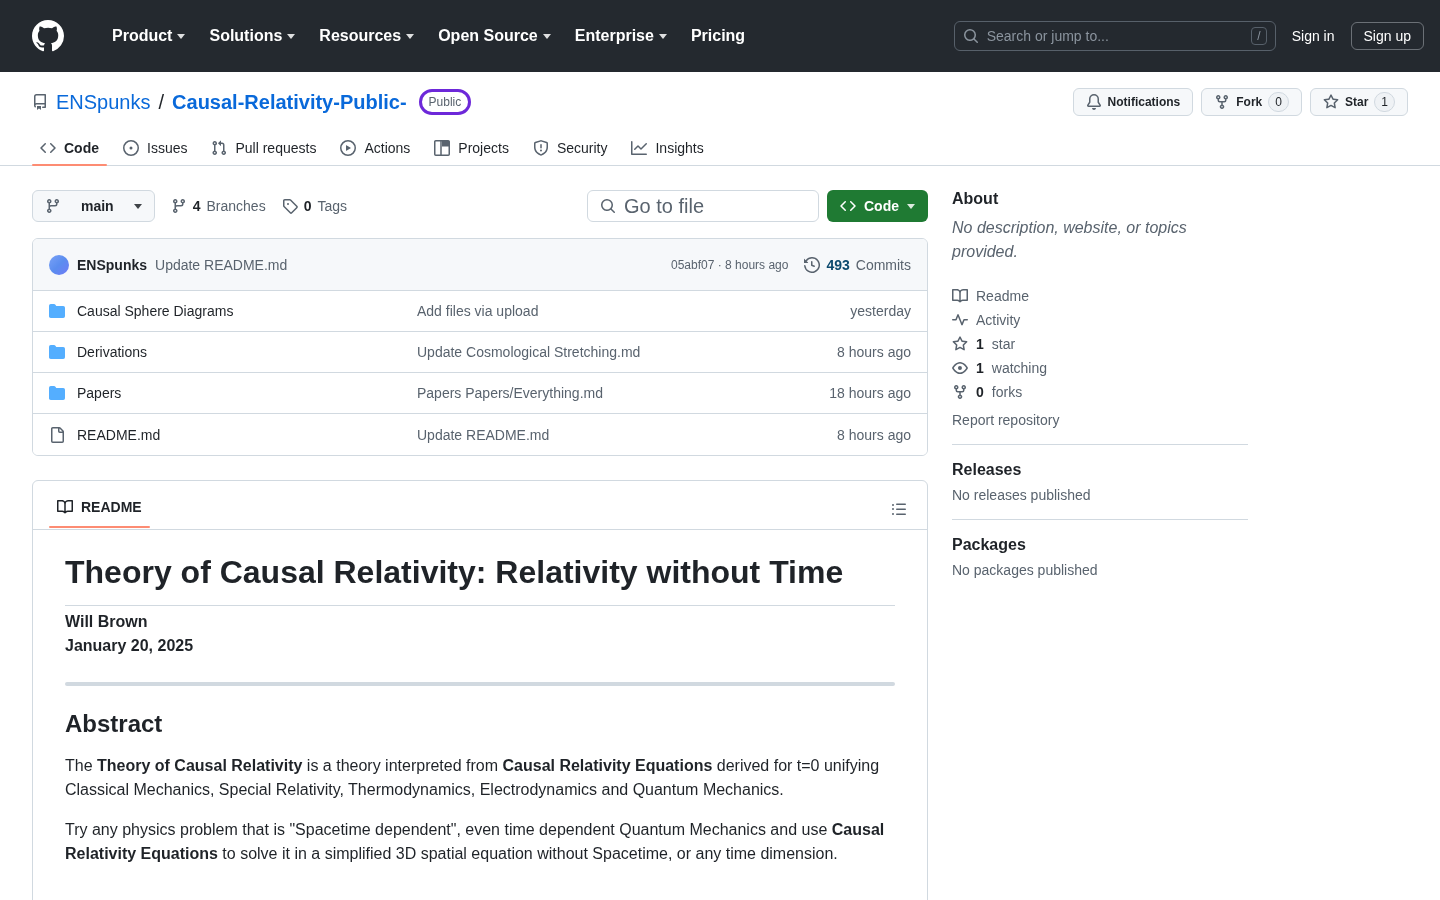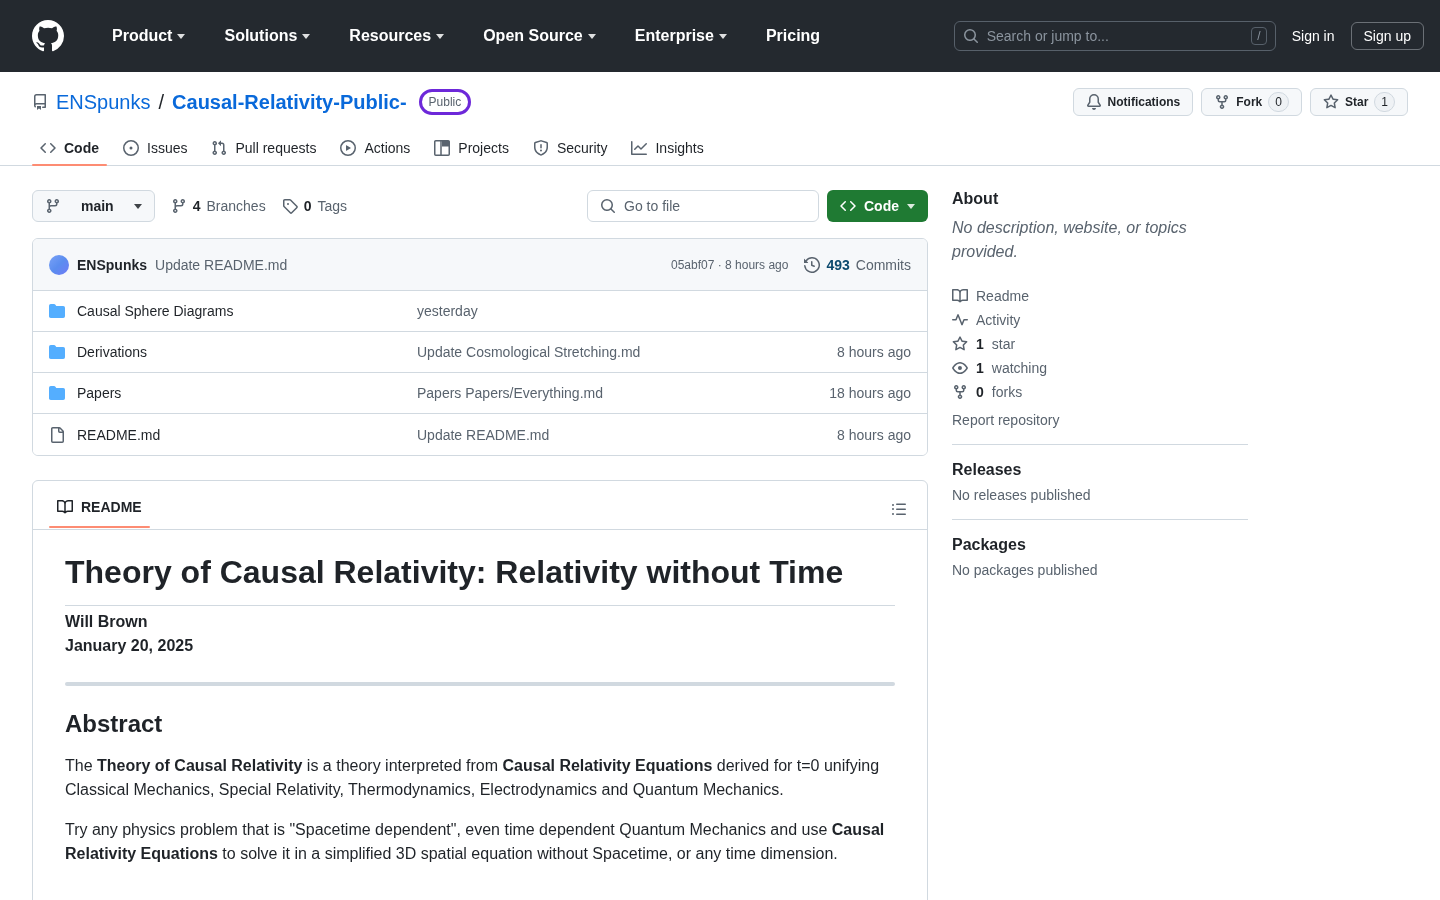--- a/index.html
+++ b/index.html
@@ -16,21 +16,21 @@
     height: 72px;
     background: #24292f;
     display: flex;
     align-items: center;
     padding: 0 16px 0 32px;
     color: #ffffff;
   }
   .gh-logo { width: 32px; height: 32px; margin-right: 16px; flex: none; display:block; }
   .gh-logo svg { width: 32px; height: 32px; fill: #ffffff; display:block; }
 
-  .global-nav { display: flex; align-items: center; gap: 15px; margin-left: 20px; }
+  .global-nav { display: flex; align-items: center; gap: 0; margin-left: 20px; }
   .global-nav-item {
     display: flex; align-items: center; gap: 5px;
     font-size: 16px; font-weight: bold; color: #ffffff;
     padding: 8px 12px; cursor: pointer; white-space: nowrap;
   }
   .caret-down {
     width: 0; height: 0;
     border-left: 4px solid transparent;
     border-right: 4px solid transparent;
     border-top: 5px solid currentColor;
@@ -131,21 +131,21 @@
   .meta-link b { color: #1f2328; }
 
   .toolbar-right { margin-left: auto; display: flex; align-items: center; gap: 8px; }
   .gotofile {
     width: 232px; height: 32px;
     border: 1px solid #d1d9e0; border-radius: 6px;
     display: flex; align-items: center; gap: 8px;
     padding: 0 12px; background: #ffffff; cursor: text;
   }
   .gotofile svg { width: 16px; height: 16px; fill: #59636e; display:block; }
-  .gotofile .placeholder { font-size: 14px; color: #59636e; }
+  .gotofile .placeholder { font-size: 20px; color: #59636e; }
   .code-btn {
     display: flex; align-items: center; gap: 8px;
     background: #1f7a33; border: 1px solid #1f7a3330; border-radius: 6px;
     color: #ffffff; font-size: 14px; font-weight: bold;
     padding: 5px 12px; height: 32px; cursor: pointer;
   }
   .code-btn svg { width: 16px; height: 16px; fill: #ffffff; display:block; }
   .code-btn .caret-down { border-top-color: #ffffff; }
 
   
@@ -423,20 +423,21 @@
             <span>Commits</span>
           </div>
         </div>
       </div>
 
       <div class="file-row">
         <svg class="icon icon-folder" viewBox="0 0 16 16">
             <path d="M1.75 1A1.75 1.75 0 0 0 0 2.75v10.5C0 14.216.784 15 1.75 15h12.5A1.75 1.75 0 0 0 16 13.25v-8.5A1.75 1.75 0 0 0 14.25 3H7.5a.25.25 0 0 1-.2-.1l-.9-1.2C6.07 1.26 5.55 1 5 1H1.75Z"></path>
           </svg>
         <span class="file-name">Causal Sphere Diagrams</span>
+        <span class="file-commit">Add files via upload</span>
         <span class="file-time">yesterday</span>
       </div>
       <div class="file-row">
         <svg class="icon icon-folder" viewBox="0 0 16 16">
             <path d="M1.75 1A1.75 1.75 0 0 0 0 2.75v10.5C0 14.216.784 15 1.75 15h12.5A1.75 1.75 0 0 0 16 13.25v-8.5A1.75 1.75 0 0 0 14.25 3H7.5a.25.25 0 0 1-.2-.1l-.9-1.2C6.07 1.26 5.55 1 5 1H1.75Z"></path>
           </svg>
         <span class="file-name">Derivations</span>
         <span class="file-commit">Update Cosmological Stretching.md</span>
         <span class="file-time">8 hours ago</span>
       </div>

